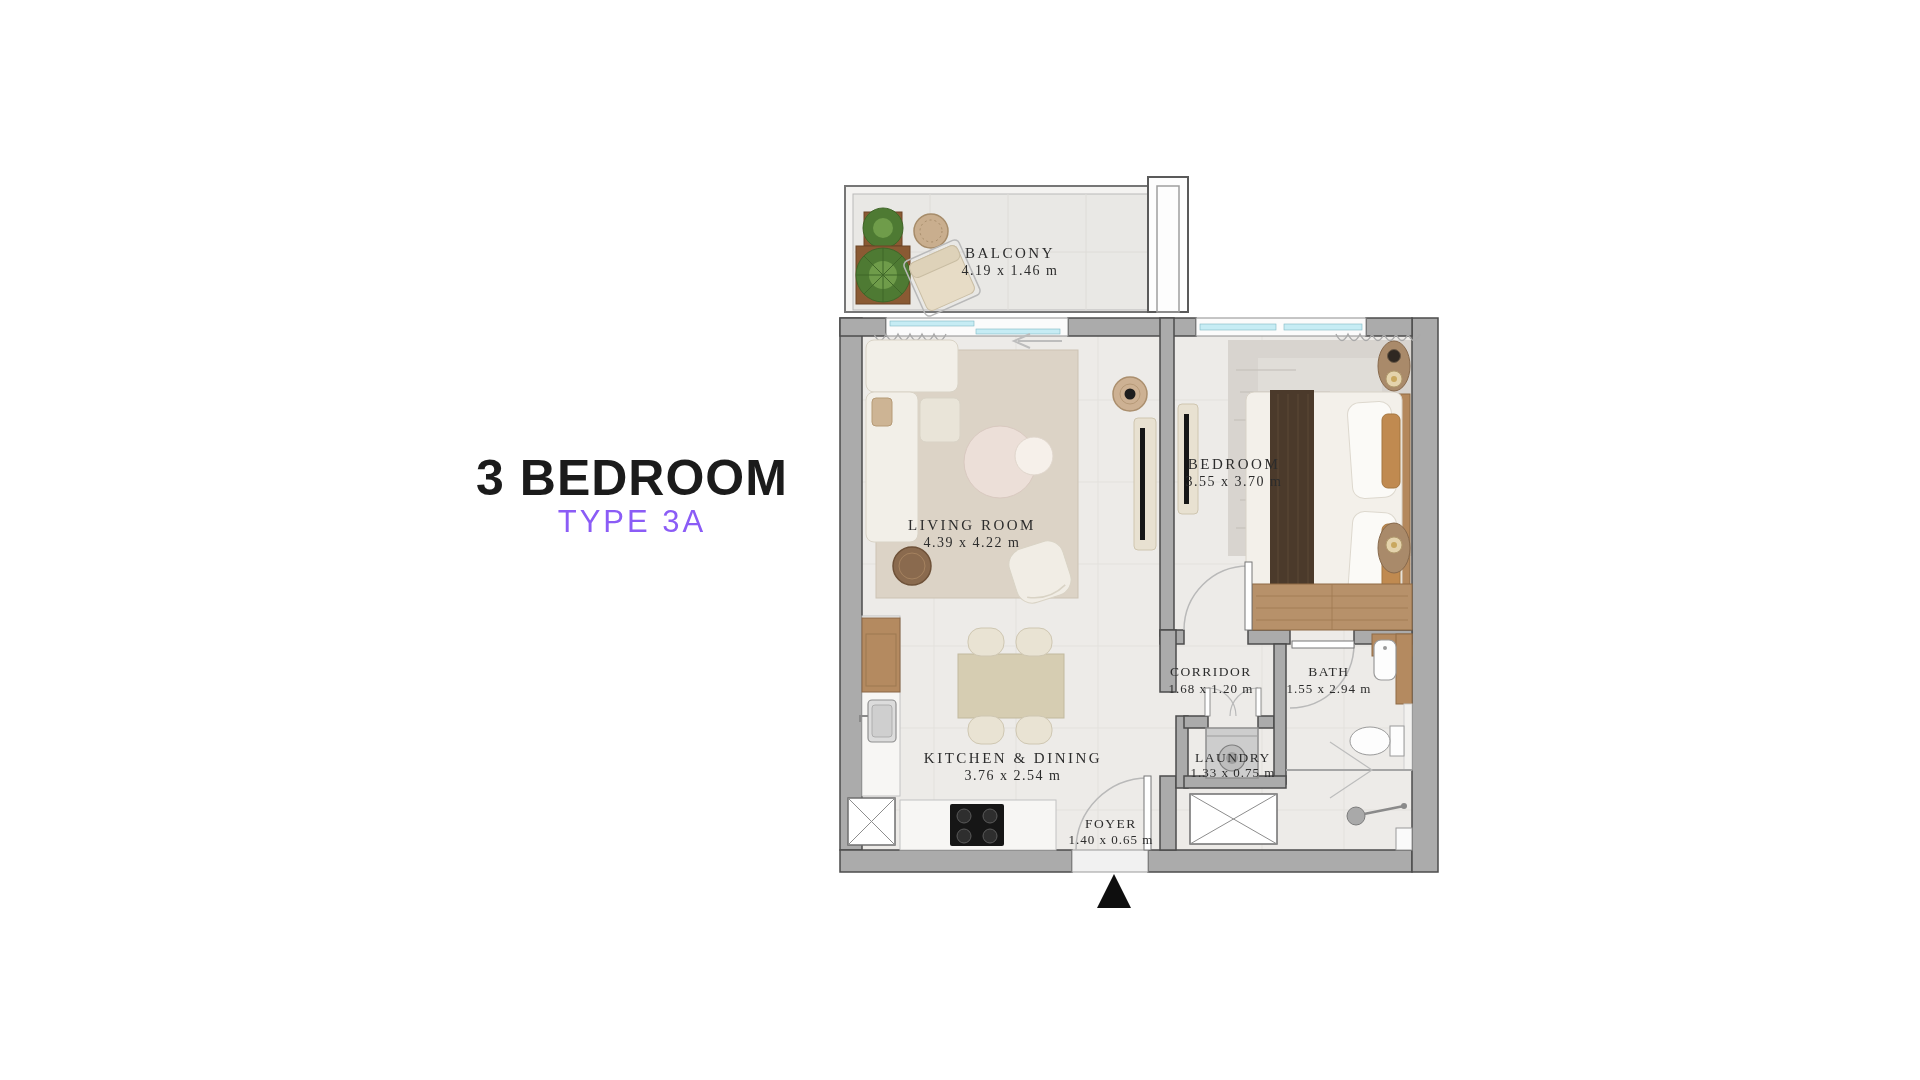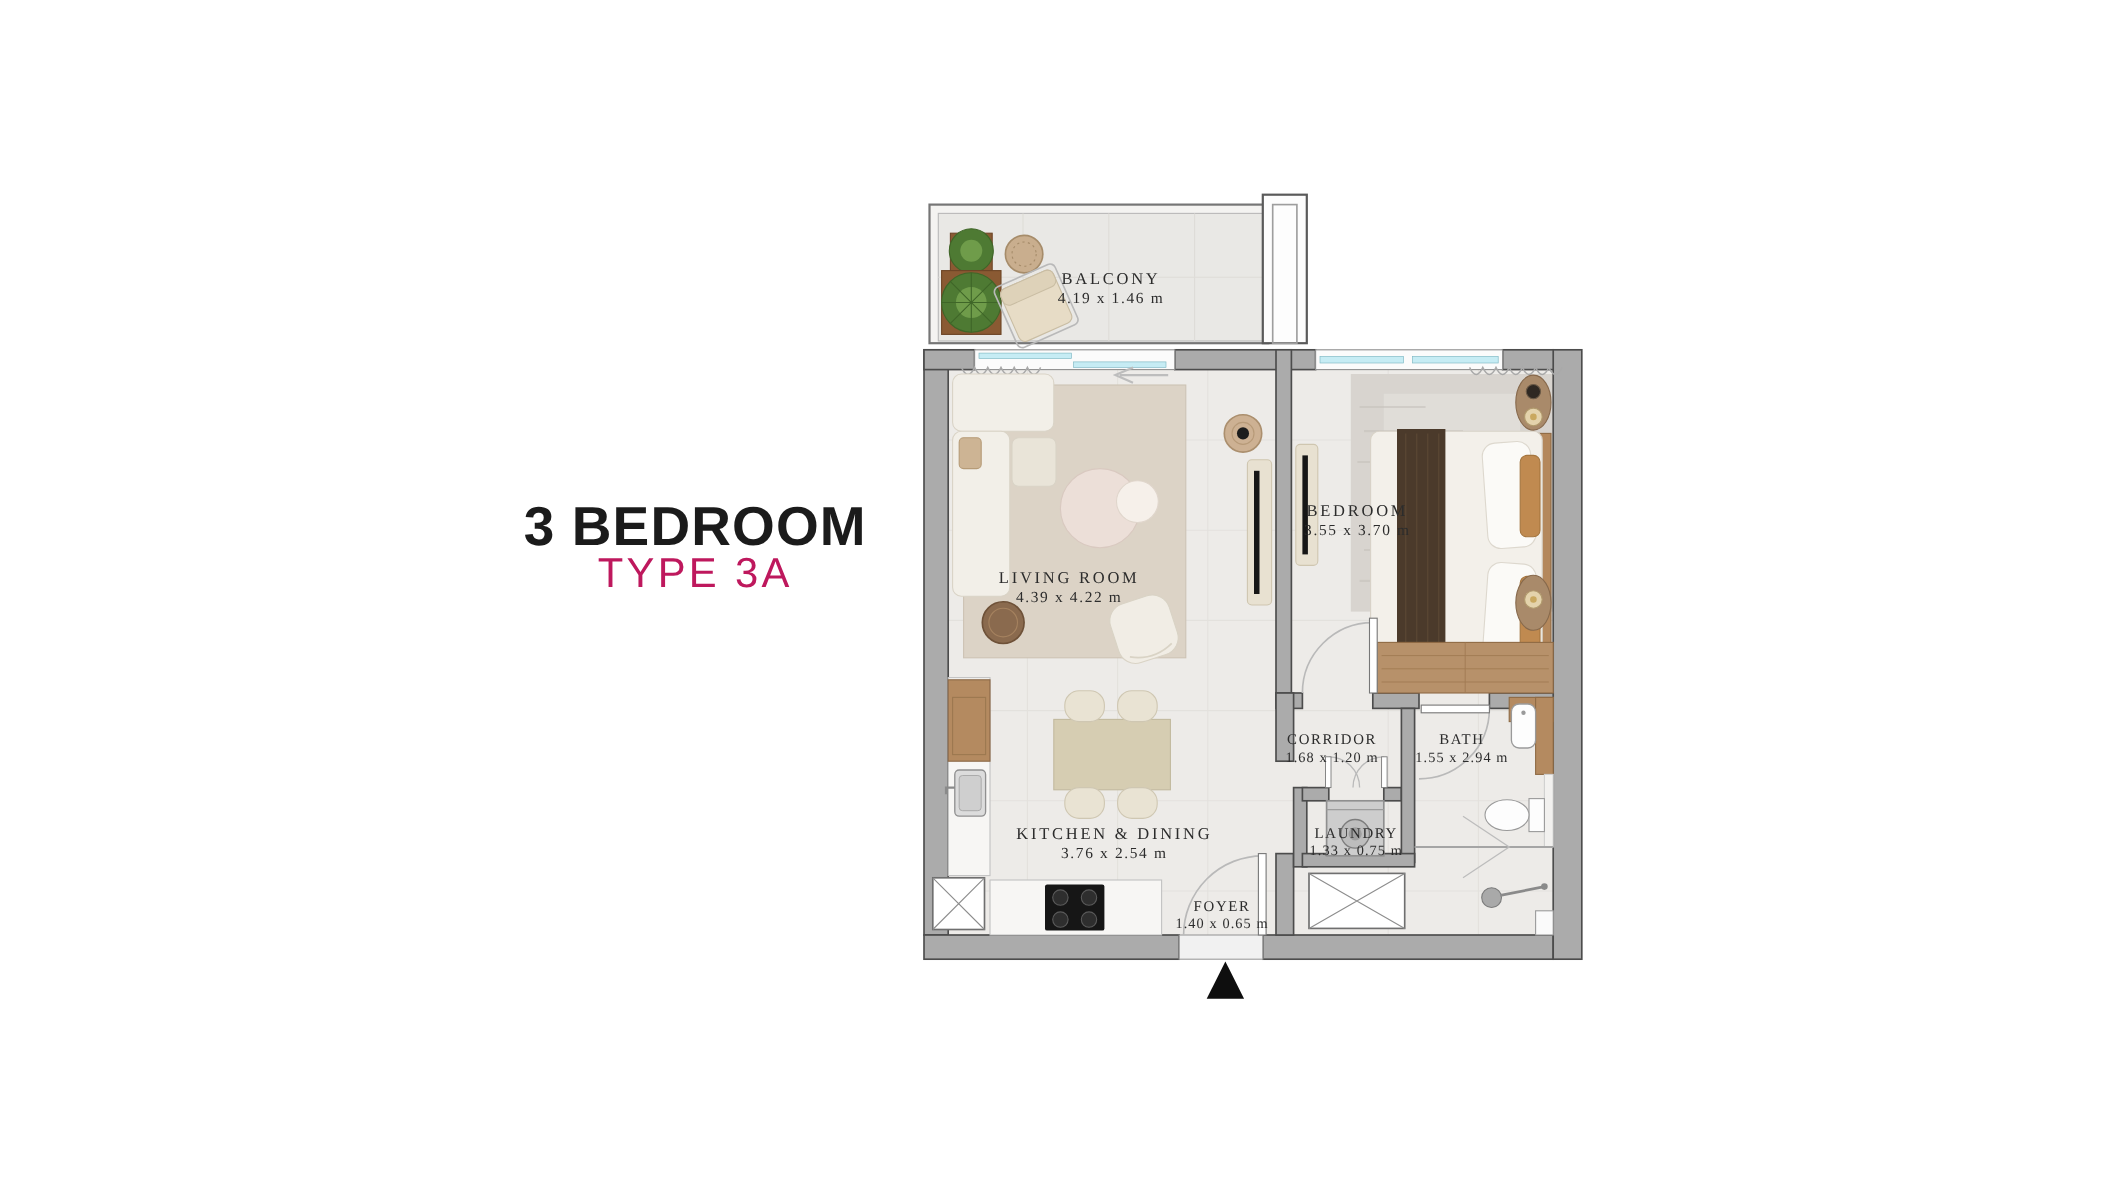--- a/index.html
+++ b/index.html
@@ -1,19 +1,19 @@
 <!DOCTYPE html>
 <html><head>
 <meta charset="utf-8">
 <style>
   html,body{margin:0;padding:0;background:#ffffff;width:1920px;height:1080px;overflow:hidden;}
   .stage{position:relative;width:1920px;height:1080px;background:#ffffff;font-family:"Liberation Sans",sans-serif;}
   .title-block{position:absolute;left:452px;top:452px;width:360px;text-align:center;color:#1b1b1b;}
   .title-main{font-family:"Liberation Sans",sans-serif;font-weight:800;font-size:50px;line-height:52px;letter-spacing:1px;color:#1b1b1b;white-space:nowrap;}
-  .title-sub{font-family:"Liberation Sans",sans-serif;font-weight:400;font-size:38px;line-height:36px;letter-spacing:3px;color:#be185d;}
+  .title-sub{font-family:"Liberation Sans",sans-serif;font-weight:400;font-size:31px;line-height:36px;letter-spacing:3px;color:#8b5cf6;}
   svg{position:absolute;left:0;top:0;}
   text.room-name{font-family:"Liberation Serif",serif;font-size:15px;letter-spacing:2.5px;fill:#2c2c2c;}
   text.room-dims{font-family:"Liberation Serif",serif;font-size:14px;letter-spacing:1.5px;fill:#2c2c2c;}
   text.small{font-size:13.5px;letter-spacing:1.5px;}
   text.small2{font-size:13px;letter-spacing:1px;}
 </style>
 </head>
 <body>
 
 <div class="stage">

